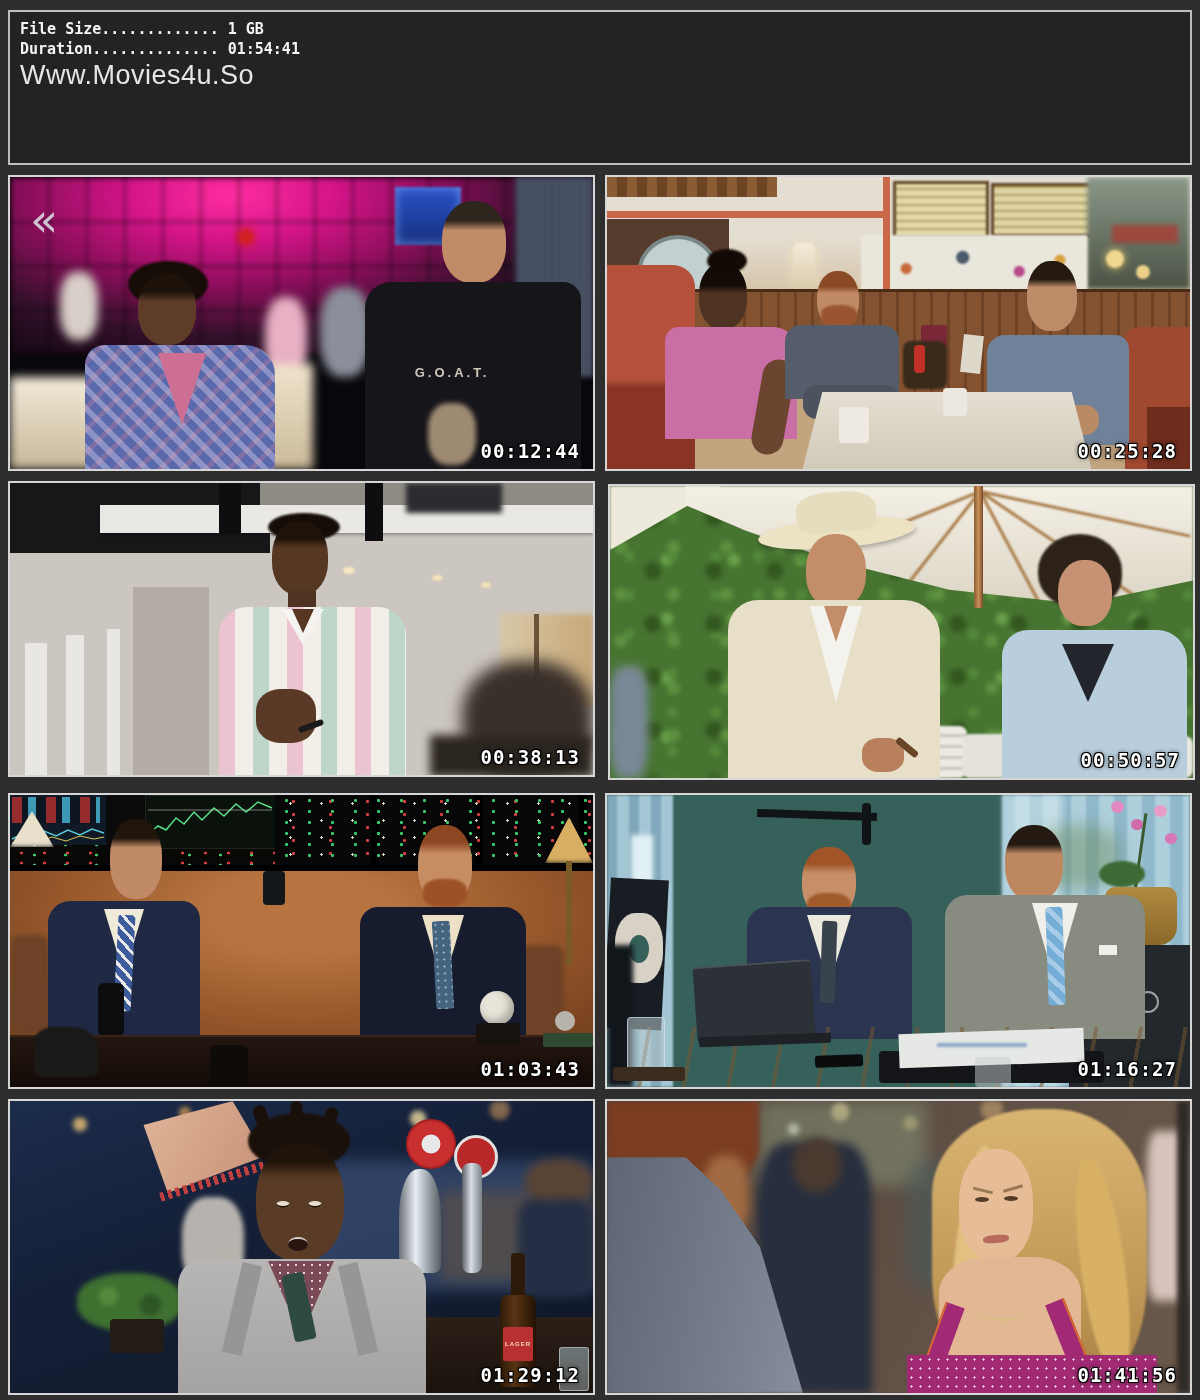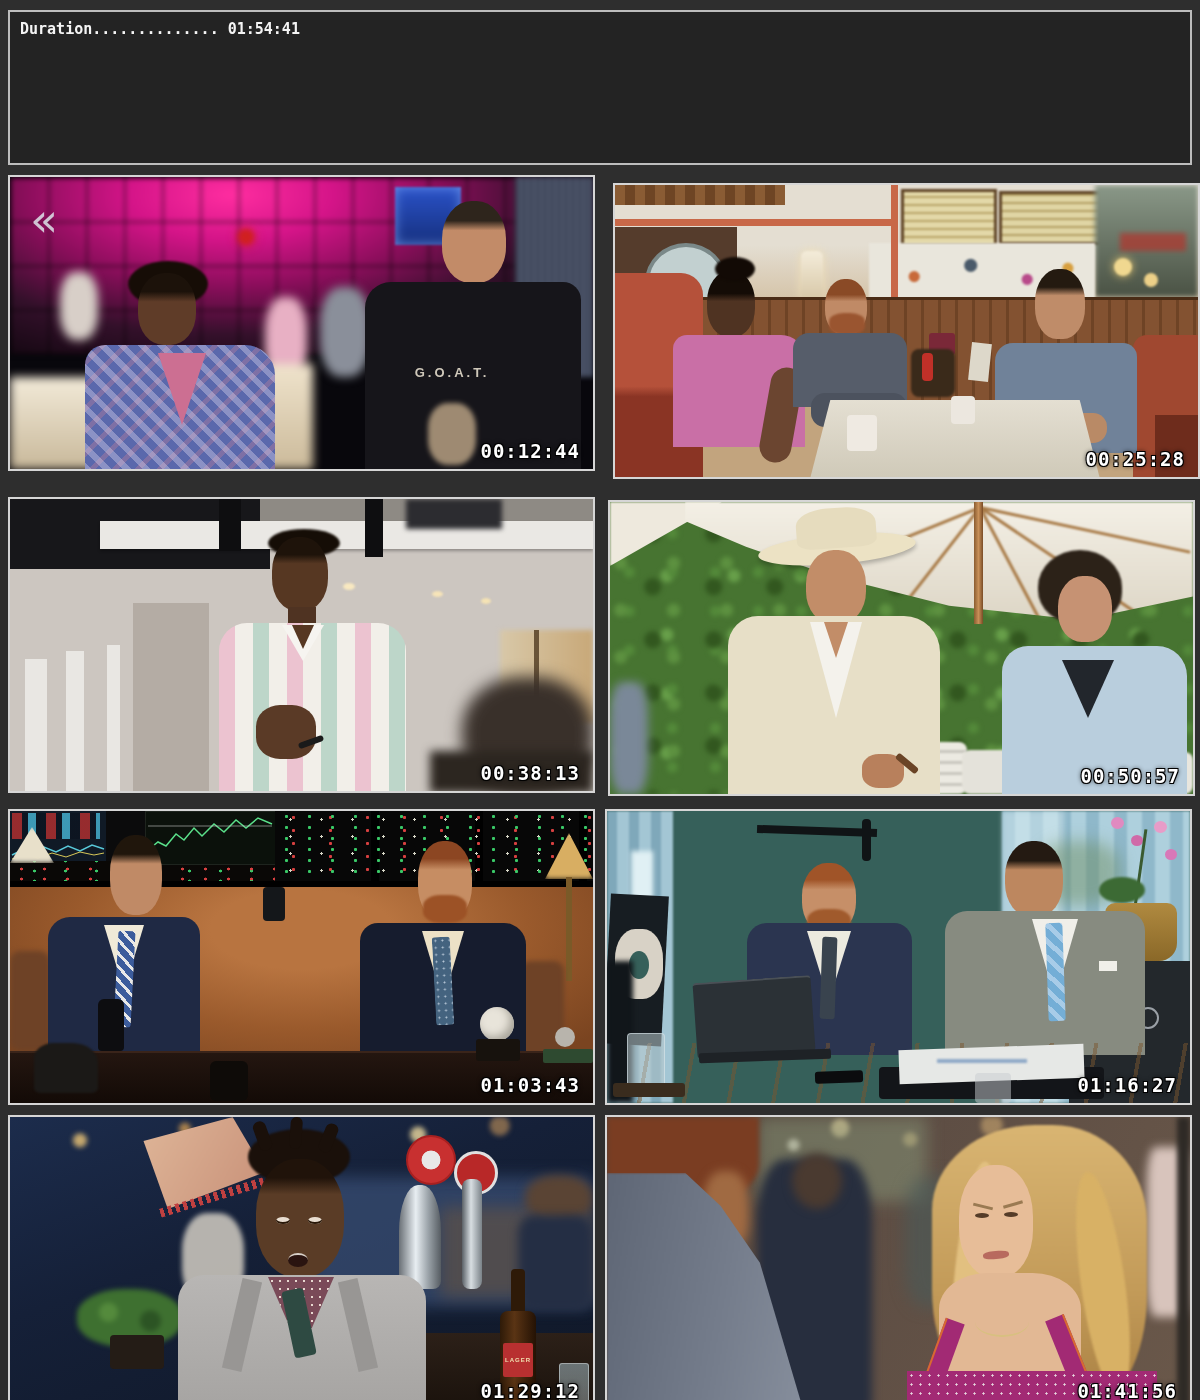--- a/index.html
+++ b/index.html
@@ -25,21 +25,23 @@
   .goat{font:700 13px "Liberation Sans",sans-serif;color:#cfc8ba;letter-spacing:3px;text-align:center}
   .lager{font:700 6px "Liberation Sans",sans-serif;color:#f0e0b0;text-align:center;letter-spacing:1px}
   .chev{font:400 46px/46px "DejaVu Sans",sans-serif;color:#dfe3ea;opacity:.85}
 </style>
 </head>
 <body>
 
 <div class="page">
 
   <div class="hdr">
+    <div class="mline"><span>File Size</span><span>.............</span><span class="v">1 GB</span></div>
     <div class="mline"><span>Duration</span><span>..............</span><span class="v">01:54:41</span></div>
+    <div class="wm">Www.Movies4u.So</div>
   </div>
 
   <div class="grid">
 
     <figure class="shot" style="margin:0;background:#08070c">
       <div class="el b2" style="left:0;top:0;width:583px;height:178px;background:
         repeating-linear-gradient(90deg,rgba(0,0,0,.5) 0 2px,transparent 2px 38px),
         repeating-linear-gradient(0deg,rgba(0,0,0,.5) 0 2px,transparent 2px 44px),
         radial-gradient(ellipse at 38% 10%,#ff2da0 0%,#d41488 20%,#8c0e5c 40%,#33102a 62%,#120710 85%)"></div>
       <div class="el b2" style="left:505px;top:0;width:78px;height:200px;background:repeating-linear-gradient(90deg,#3a4152 0 4px,#566078 4px 7px)"></div>
@@ -55,21 +57,21 @@
       <div class="el head" style="left:128px;top:96px;width:58px;height:72px;background:linear-gradient(180deg,#1c120a 26%,#5f3c28 40%)"></div>
       <div class="el" style="left:75px;top:168px;width:190px;height:126px;border-radius:20px 30px 0 0;background:#5a68ac;background-image:repeating-linear-gradient(45deg,rgba(232,224,244,.35) 0 6px,transparent 6px 14px),repeating-linear-gradient(-45deg,rgba(210,130,150,.3) 0 5px,transparent 5px 16px)"></div>
       <div class="el vclip" style="left:148px;top:176px;width:48px;height:72px;background:#cc6f92"></div>
       <div class="el head" style="left:432px;top:24px;width:64px;height:82px;background:linear-gradient(180deg,#2e251c 24%,#c28b68 36%)"></div>
       <div class="el" style="left:355px;top:105px;width:216px;height:189px;border-radius:26px 18px 0 0;background:#16151a"></div>
       <div class="el goat" style="left:400px;top:188px;width:84px">G.O.A.T.</div>
       <div class="el b2" style="left:418px;top:226px;width:48px;height:62px;border-radius:40%;background:#c0a888;opacity:.8"></div>
       <figcaption class="ts">00:12:44</figcaption>
     </figure>
 
-    <figure class="shot" style="margin:8px;background:linear-gradient(180deg,#e4ded2 0 60px,#d6c6ac 110px,#c2a47e 150px)">
+    <figure class="shot" style="margin:0;background:linear-gradient(180deg,#e4ded2 0 60px,#d6c6ac 110px,#c2a47e 150px)">
       <div class="el" style="left:0;top:0;width:170px;height:20px;background:repeating-linear-gradient(90deg,#8a5c34 0 10px,#6e4524 10px 20px)"></div>
       <div class="el b1" style="left:286px;top:4px;width:90px;height:52px;background:#e3d8a8;border:3px solid #5f4426;background-image:repeating-linear-gradient(0deg,transparent 0 6px,#b8a468 6px 8px)"></div>
       <div class="el b1" style="left:384px;top:6px;width:98px;height:48px;background:#e0d5a4;border:3px solid #5f4426;background-image:repeating-linear-gradient(0deg,transparent 0 6px,#b4a064 6px 8px)"></div>
       <div class="el b2" style="left:480px;top:0;width:103px;height:112px;background:linear-gradient(180deg,#8a9888,#4a5244)"></div>
       <div class="el b2" style="left:505px;top:48px;width:66px;height:18px;background:#b83028;opacity:.65"></div>
       <div class="el b1" style="left:254px;top:58px;width:226px;height:56px;background:#e9e6dc;background-image:radial-gradient(circle at 20% 60%,#c86a3a 0 5px,transparent 6px),radial-gradient(circle at 45% 40%,#4a5a6a 0 6px,transparent 7px),radial-gradient(circle at 70% 65%,#b84a8a 0 5px,transparent 6px),radial-gradient(circle at 88% 45%,#d8a040 0 5px,transparent 6px)"></div>
       <div class="el" style="left:0;top:34px;width:277px;height:7px;background:#c86848"></div>
       <div class="el" style="left:276px;top:0;width:7px;height:114px;background:#c86848"></div>
       <div class="el" style="left:0;top:42px;width:122px;height:100px;background:#553c2c"></div>
       <div class="el" style="left:30px;top:58px;width:74px;height:70px;border-radius:50%;background:#c2d0d0;border:4px solid #7a8888"></div>

